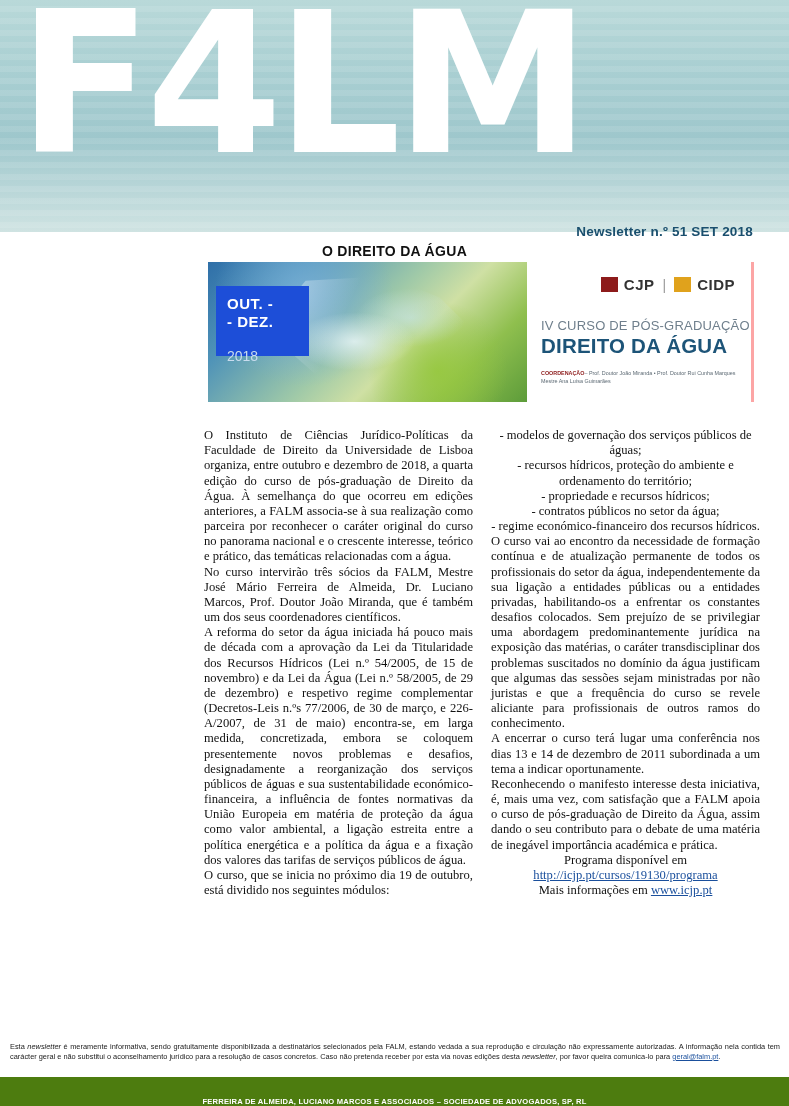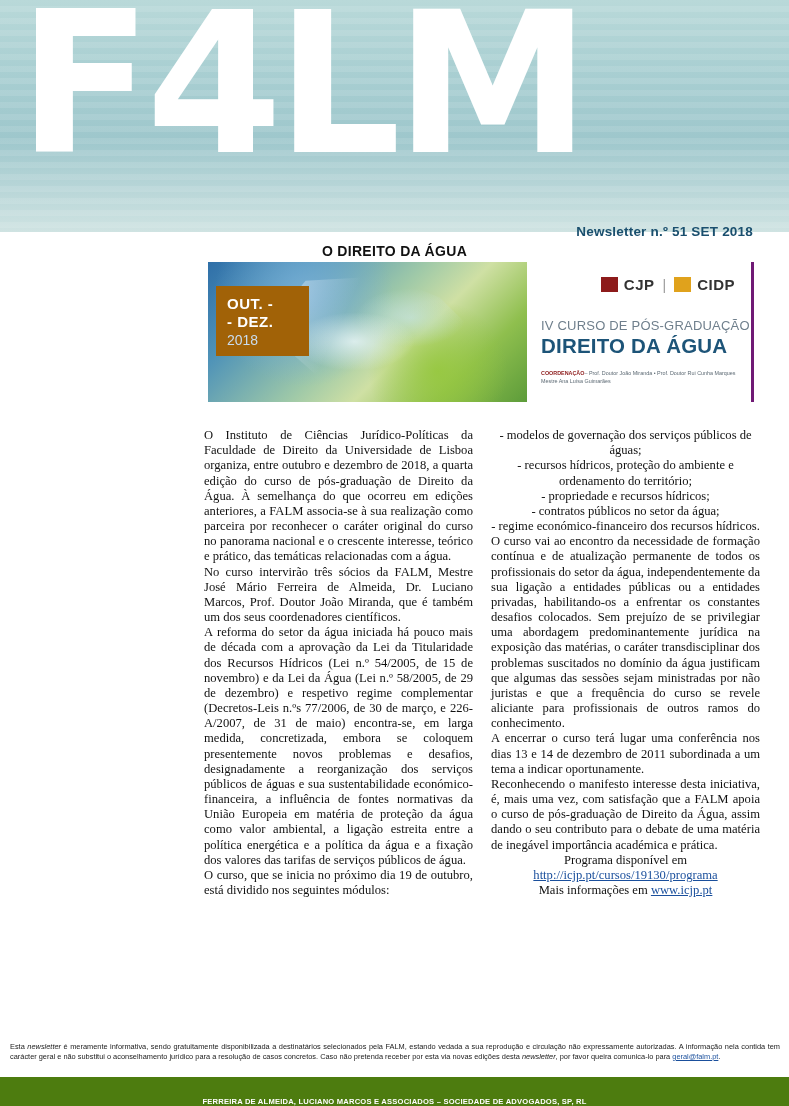--- a/index.html
+++ b/index.html
@@ -95,35 +95,35 @@
     background:
       linear-gradient(115deg, rgba(255,255,255,0.55) 0%, rgba(255,255,255,0) 35%),
       radial-gradient(ellipse at 40% 55%, rgba(240,250,255,0.75) 0px, rgba(240,250,255,0) 60px),
       radial-gradient(ellipse at 65% 35%, rgba(200,230,240,0.6) 0px, rgba(200,230,240,0) 55px);
     clip-path: polygon(18% 4%, 55% 0%, 78% 18%, 92% 44%, 74% 70%, 80% 92%, 48% 100%, 22% 82%, 4% 52%, 10% 22%);
   }
   .poster-datebox {
     position: absolute;
     left: 8px; top: 24px;
     width: 93px; height: 70px;
-    background: #a16207;
+    background: #1d4ed8;
     color: #ffffff;
     padding: 9px 0 0 11px;
     z-index: 3;
   }
   .poster-datebox .l1 { font-size: 15px; font-weight: bold; letter-spacing: 0.5px; }
   .poster-datebox .l2 { font-size: 15px; font-weight: bold; letter-spacing: 0.5px; margin-top: 1px; }
-  .poster-datebox .l3 { font-size: 14px; color: #c9dcee; margin-top: 2px; }
+  .poster-datebox .l3 { font-size: 14px; color: #c9dcee; margin-top: 18px; }
 
   .poster-right {
     position: absolute;
     left: 319px; top: 0;
     width: 227px; height: 140px;
     background: #ffffff;
-    border-right: 3px solid #701a75;
+    border-right: 3px solid #fca5a5;
   }
   .brand-row {
     position: absolute;
     right: 16px; top: 14px;
     display: flex;
     align-items: center;
     gap: 6px;
   }
   .brand-chip {
     width: 17px; height: 15px;

